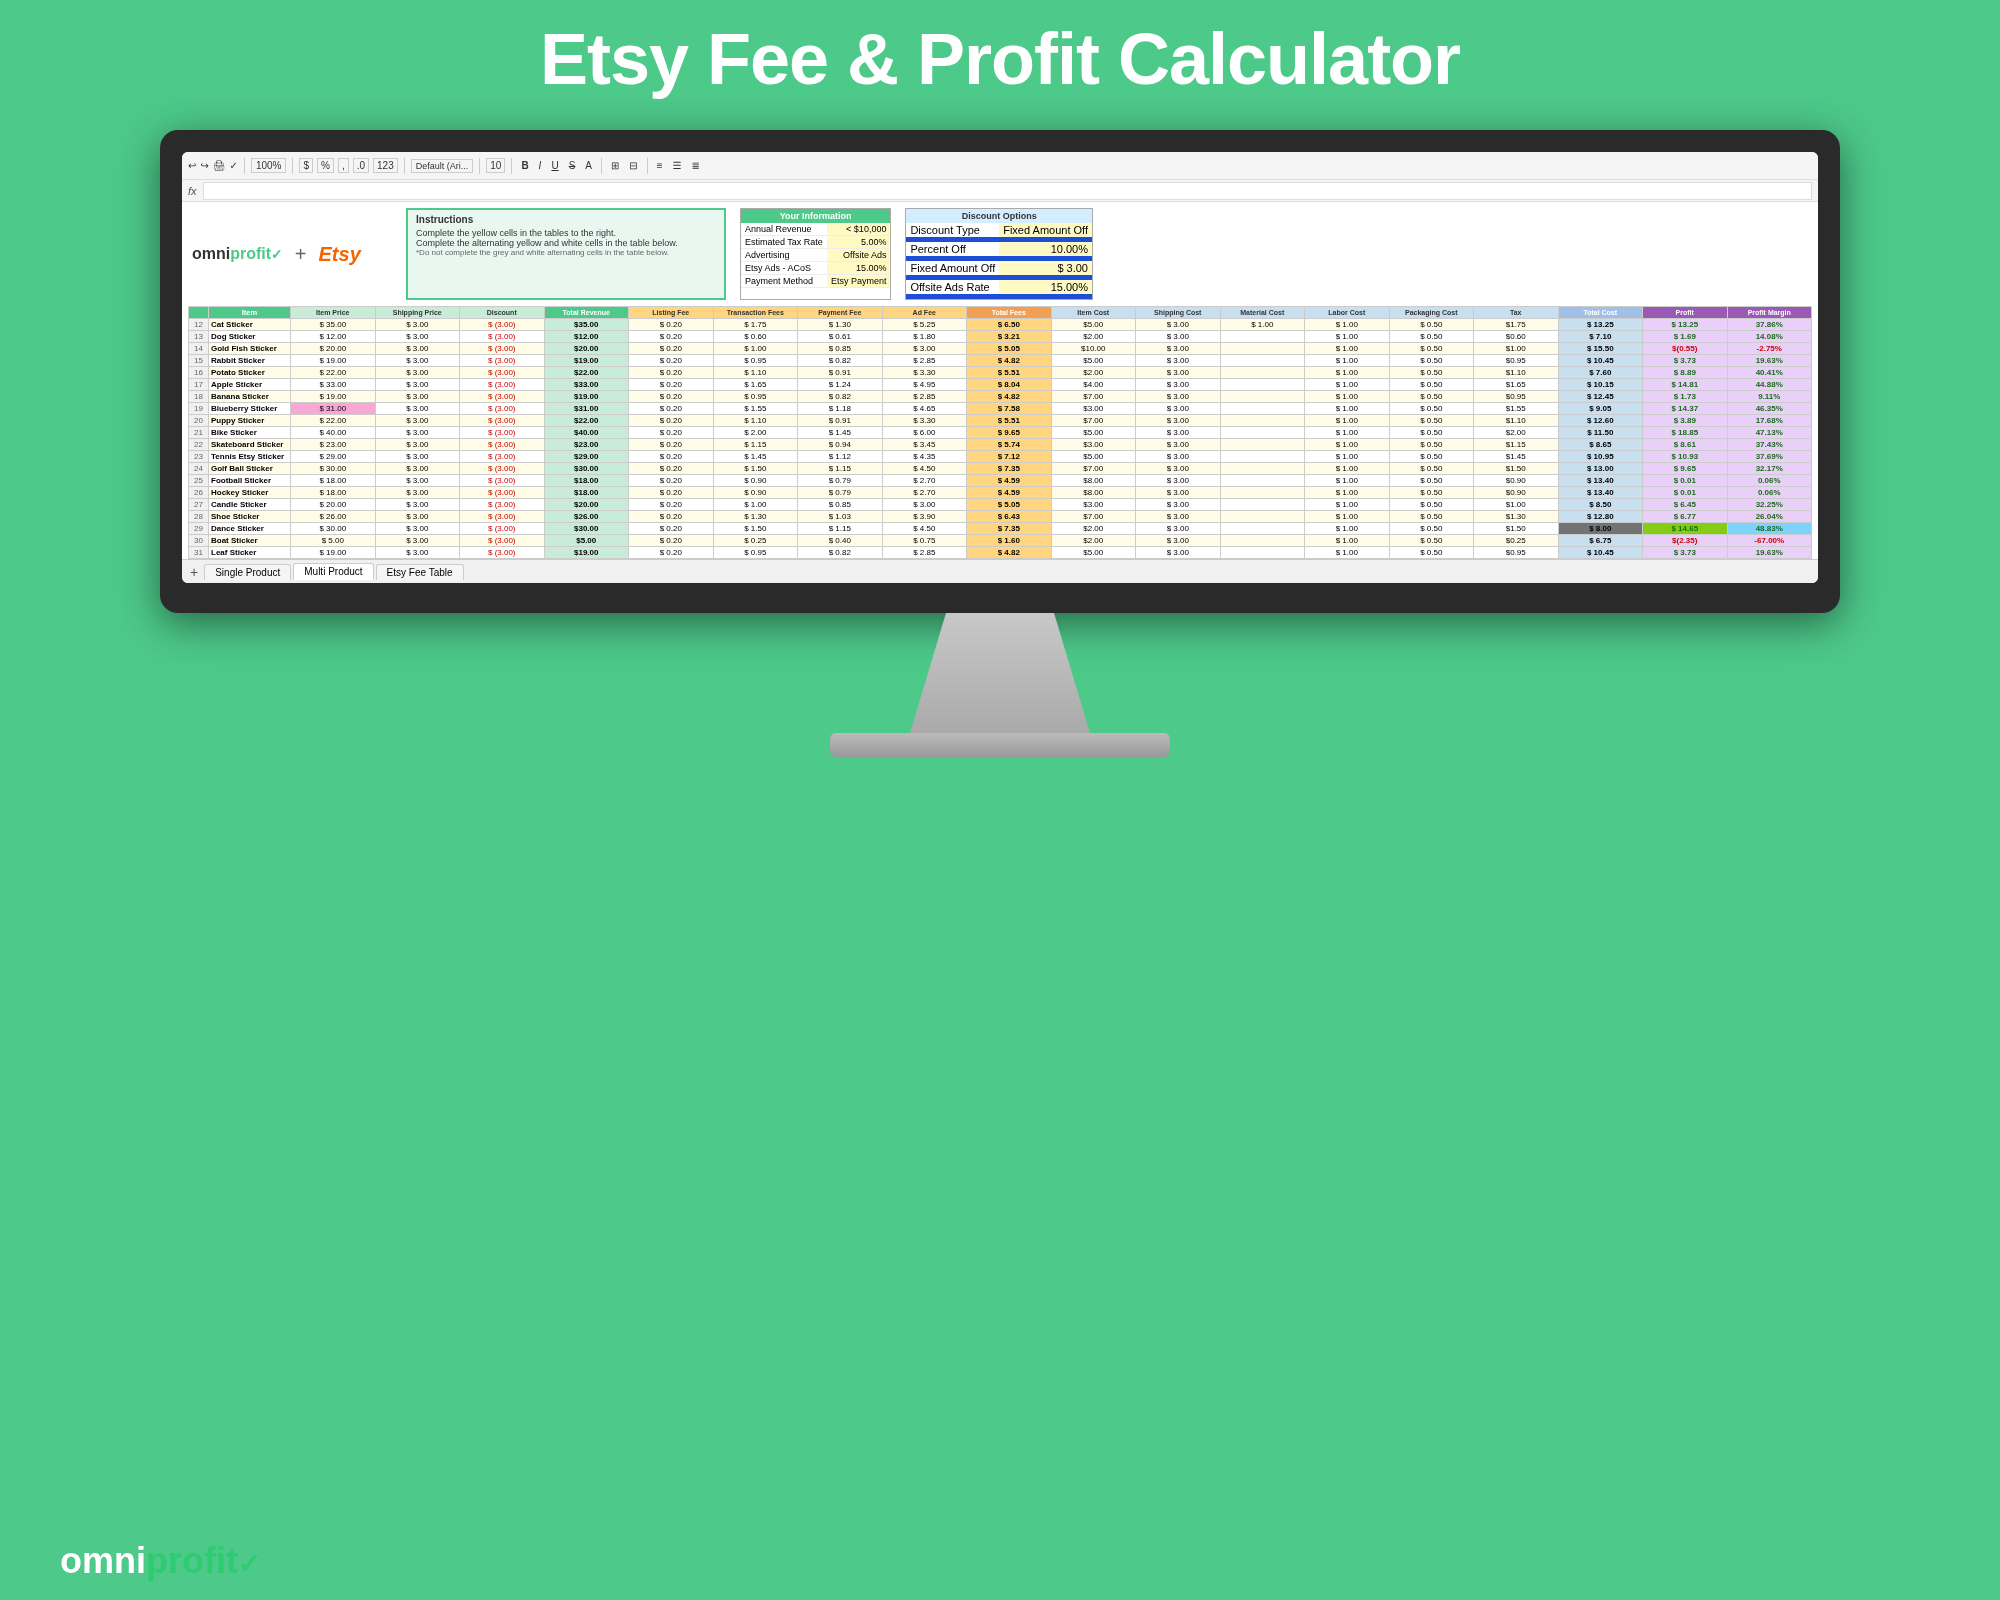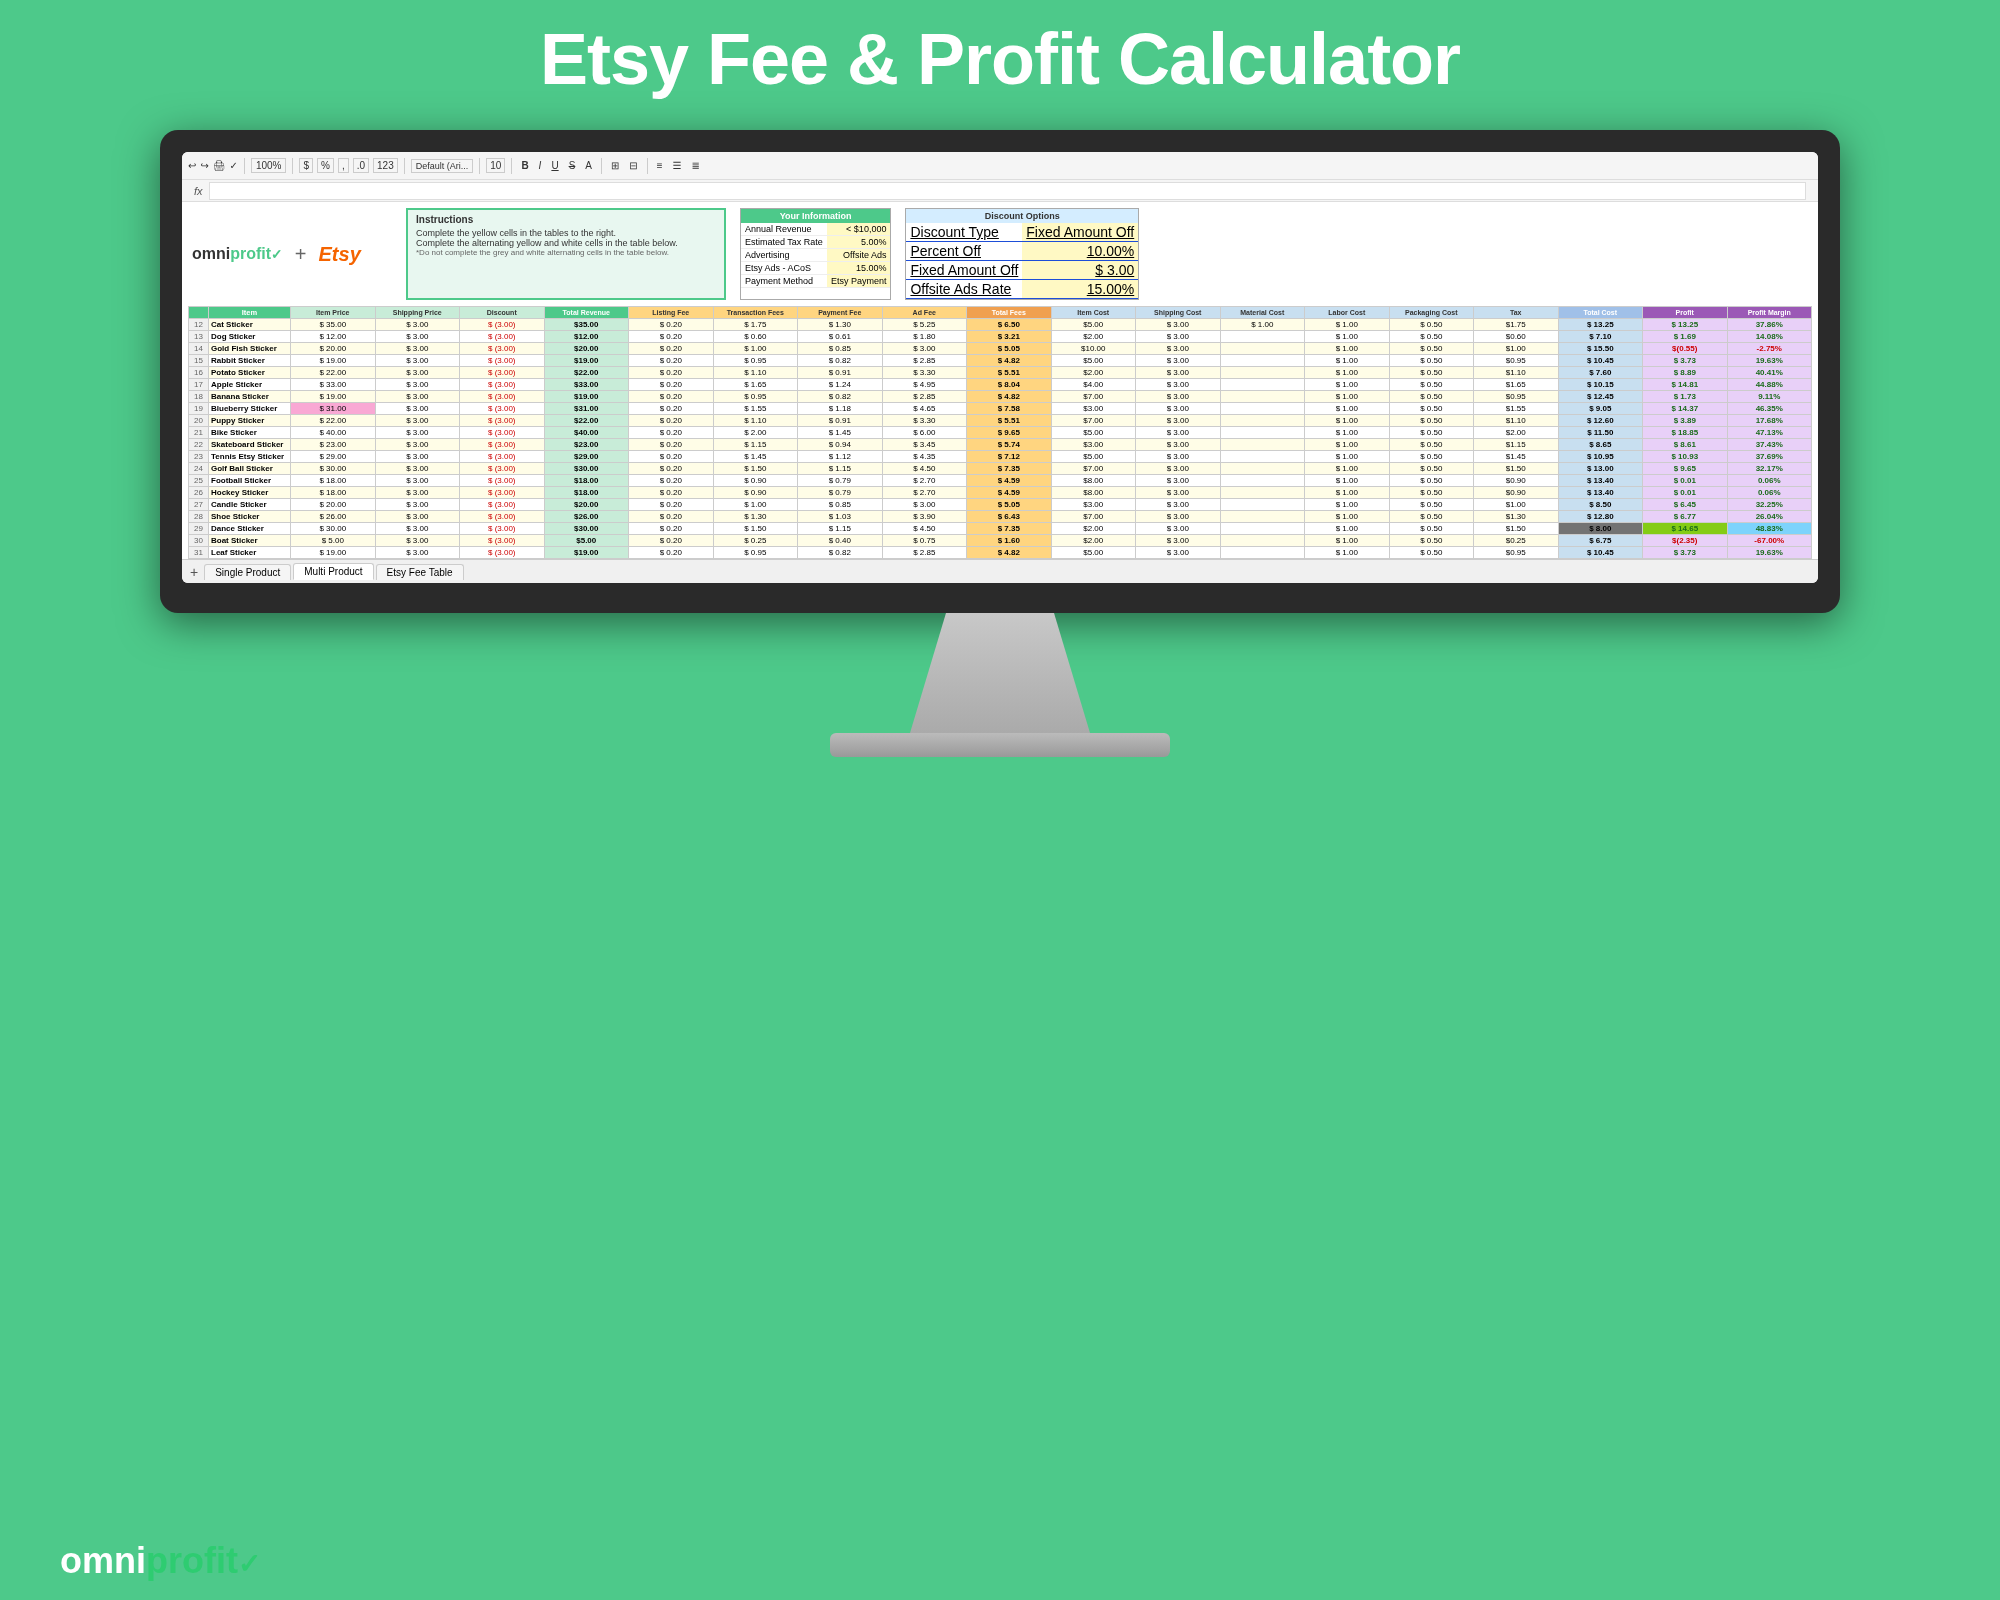--- a/index.html
+++ b/index.html
@@ -85,21 +85,21 @@
       background: #ccc;
       margin: 0 2px;
     }
 
     
     .formula-bar {
       background: #f5f5f5;
       border-bottom: 1px solid #ddd;
       display: flex;
       align-items: center;
-      padding: 2px 12px;
+      padding: 2px 6px;
       height: 22px;
       gap: 6px;
     }
     .formula-bar-fx {
       font-size: 11px;
       color: #555;
       font-style: italic;
     }
     .formula-bar-input {
       flex: 1;
@@ -210,23 +210,22 @@
       background: #d4edff;
       color: #333;
       font-weight: bold;
       text-align: center;
       padding: 2px 8px;
       font-size: 9px;
     }
     .discount-table { width: 100%; border-collapse: collapse; }
     .discount-table td {
       padding: 1px 4px;
-      font-size: 14px;
-      border-bottom: 1px solid #1d4ed8;
-      text-decoration: underline;
+      font-size: 11px;
+      border-bottom: 5px solid #1d4ed8;
     }
     .discount-table td.val {
       background: #fff9c4;
       text-align: right;
     }
     .discount-table td.val2 {
       background: #fff9c4;
       text-align: right;
     }
 

